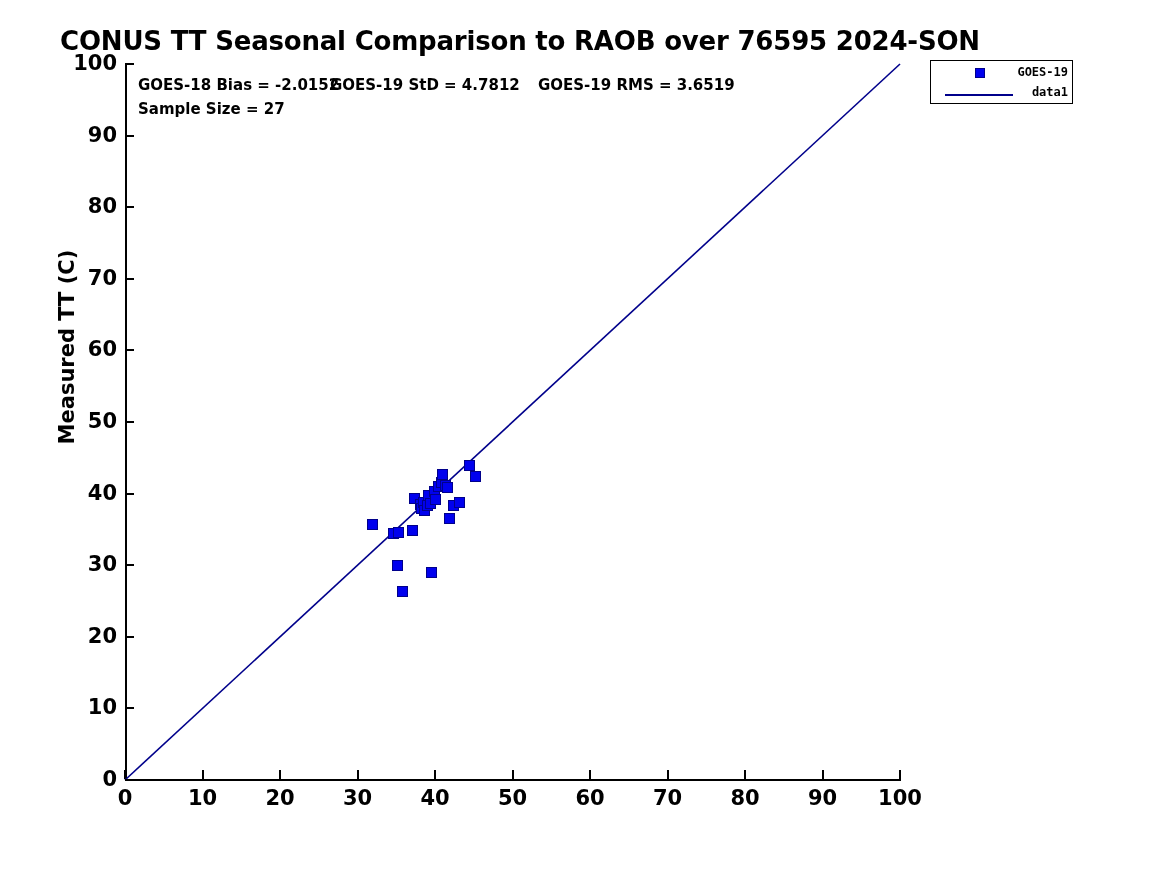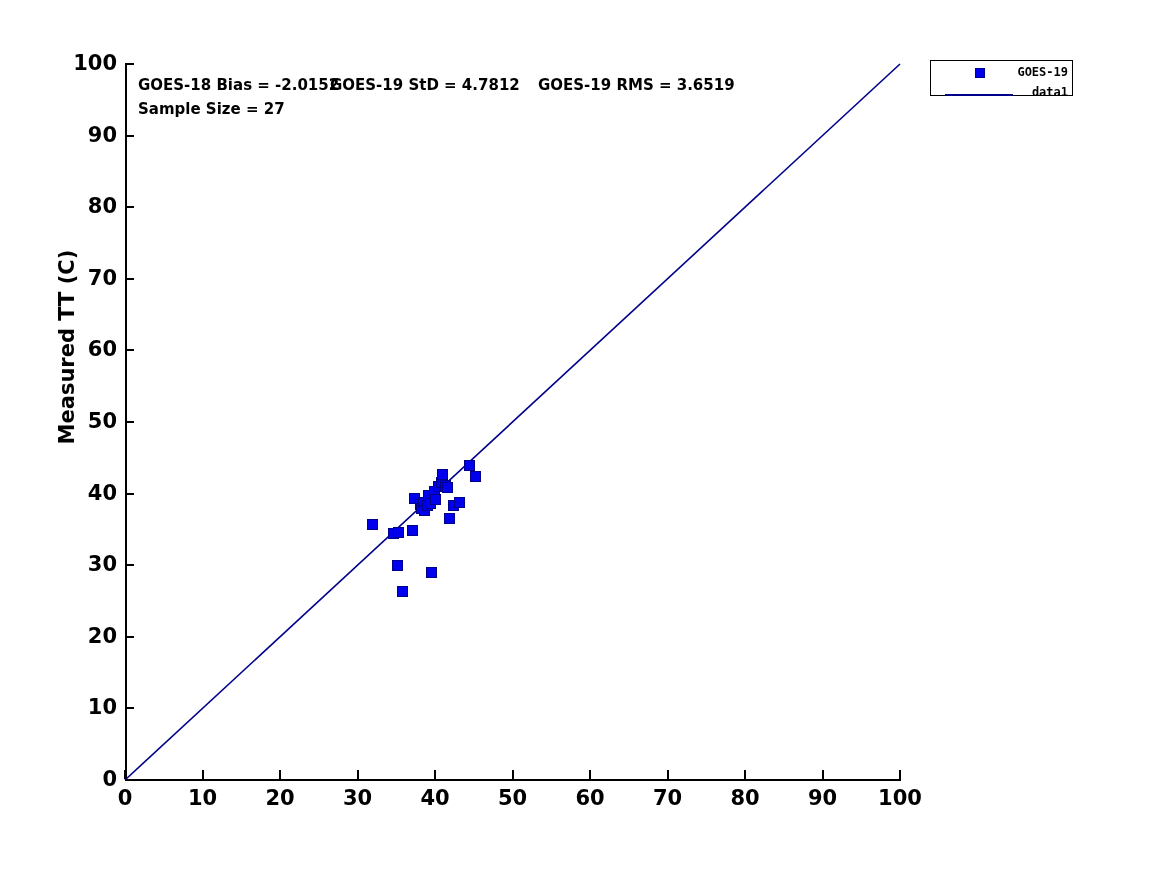--- a/index.html
+++ b/index.html
@@ -151,21 +151,21 @@
     border: 1px solid #00008b;
     box-sizing: border-box;
   }
 
   
   #legend {
     position: absolute;
     left: 930px;
     top: 60px;
     width: 143px;
-    height: 36px;
+    height: 44px;
     border: 1.5px solid #000000;
     background: #ffffff;
     box-sizing: border-box;
   }
   .legend-row {
     position: absolute;
     left: 0;
     width: 143px;
     height: 20px;
   }
@@ -199,20 +199,21 @@
     width: 68px;
     height: 1.5px;
     background: #00008b;
   }
 </style>
 </head>
 <body>
 
 <div id="figure">
 
+  <div id="chart-title">CONUS TT Seasonal Comparison to RAOB over 76595 2024-SON</div>
 
   <div class="stat-text" id="stat-bias">GOES-18 Bias = -2.0152</div>
   <div class="stat-text" id="stat-std">GOES-19 StD = 4.7812</div>
   <div class="stat-text" id="stat-rms">GOES-19 RMS = 3.6519</div>
   <div class="stat-text" id="stat-n">Sample Size = 27</div>
 
   <div id="axis-left"></div>
   <div id="axis-bottom"></div>
 
   <div id="xticks-wrap">

